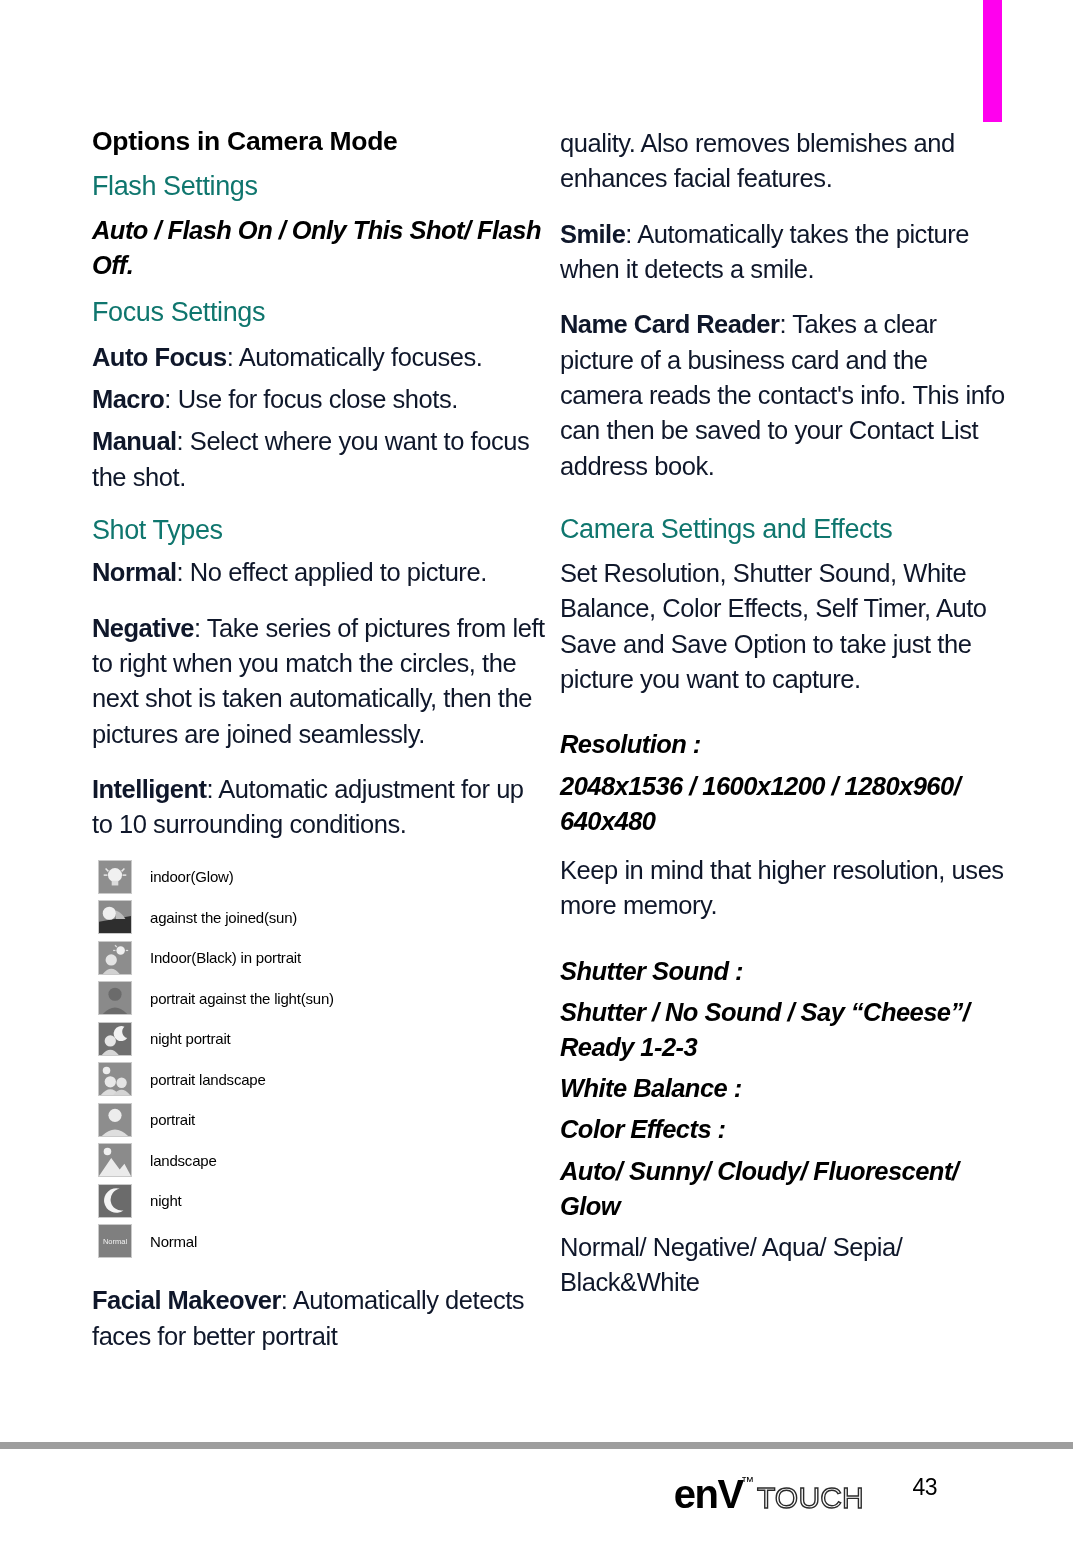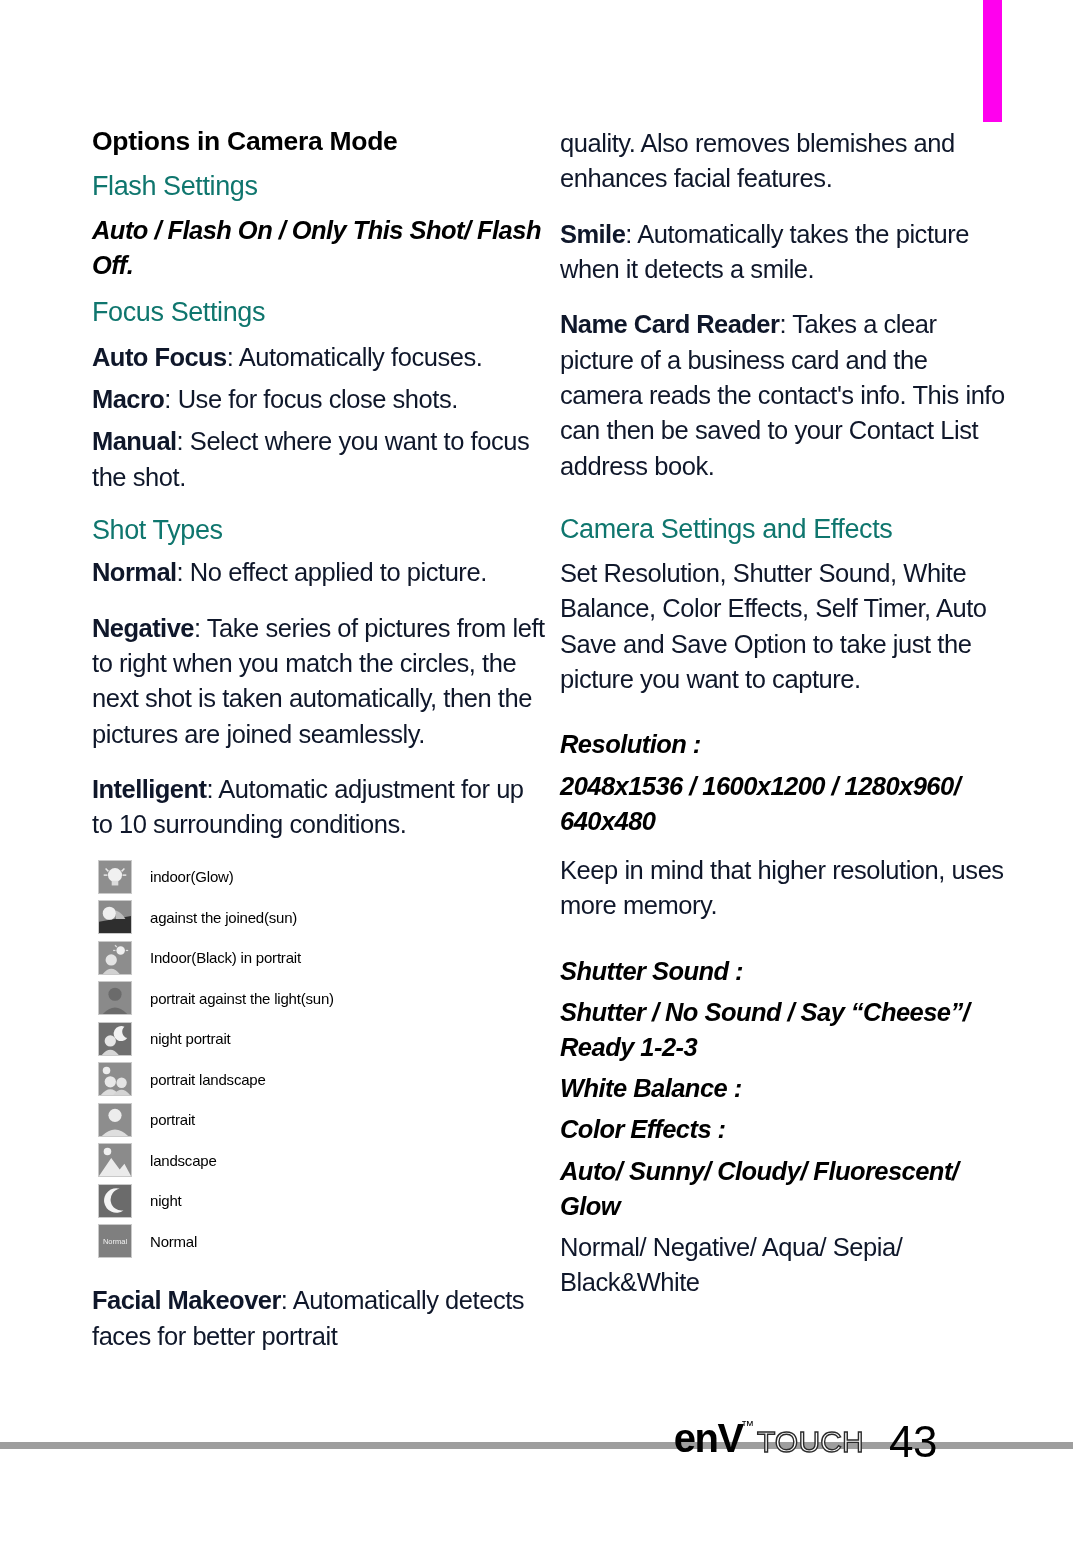--- a/index.html
+++ b/index.html
@@ -130,21 +130,21 @@
     position: absolute;
     left: 0;
     top: 1442px;
     width: 1073px;
     height: 7px;
     background: #9e9e9e;
   }
   .footer {
     position: absolute;
     left: 0;
-    top: 1412px;
+    top: 1468px;
     width: 964px;
     height: 60px;
   }
   .brand {
     position: absolute;
     right: 100px;
     top: 6px;
     display: flex;
     align-items: baseline;
     font-family: "Liberation Sans", sans-serif;
@@ -171,21 +171,21 @@
     line-height: 1;
     color: #ffffff;
     -webkit-text-stroke: 1.4px #2b2b2b;
     margin-left: 1px;
   }
   .page-number {
     position: absolute;
     right: 27px;
     top: 8px;
     font-family: "Liberation Sans", sans-serif;
-    font-size: 44px;
+    font-size: 23px;
     letter-spacing: -0.5px;
     color: #000;
     line-height: 1;
   }
 </style>
 </head>
 <body>
 
 <div class="tab-marker"></div>
 

